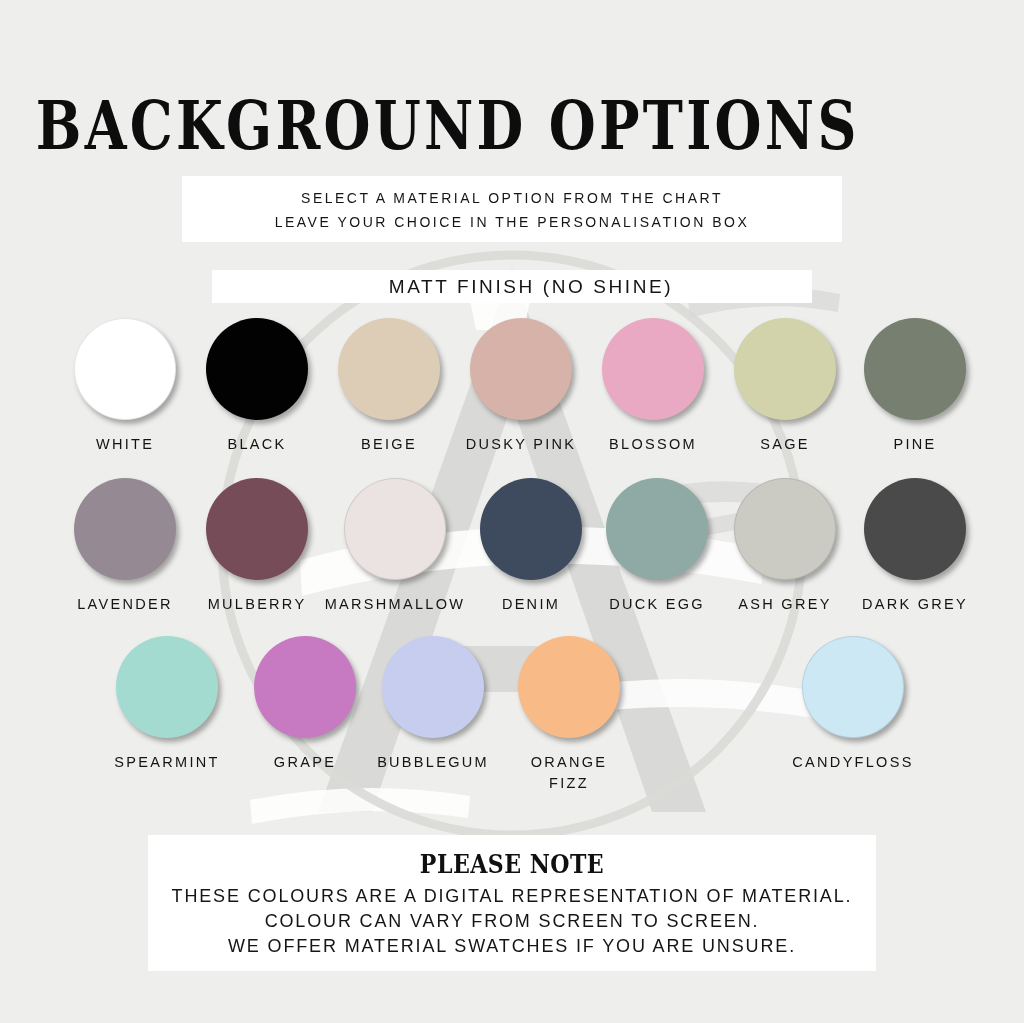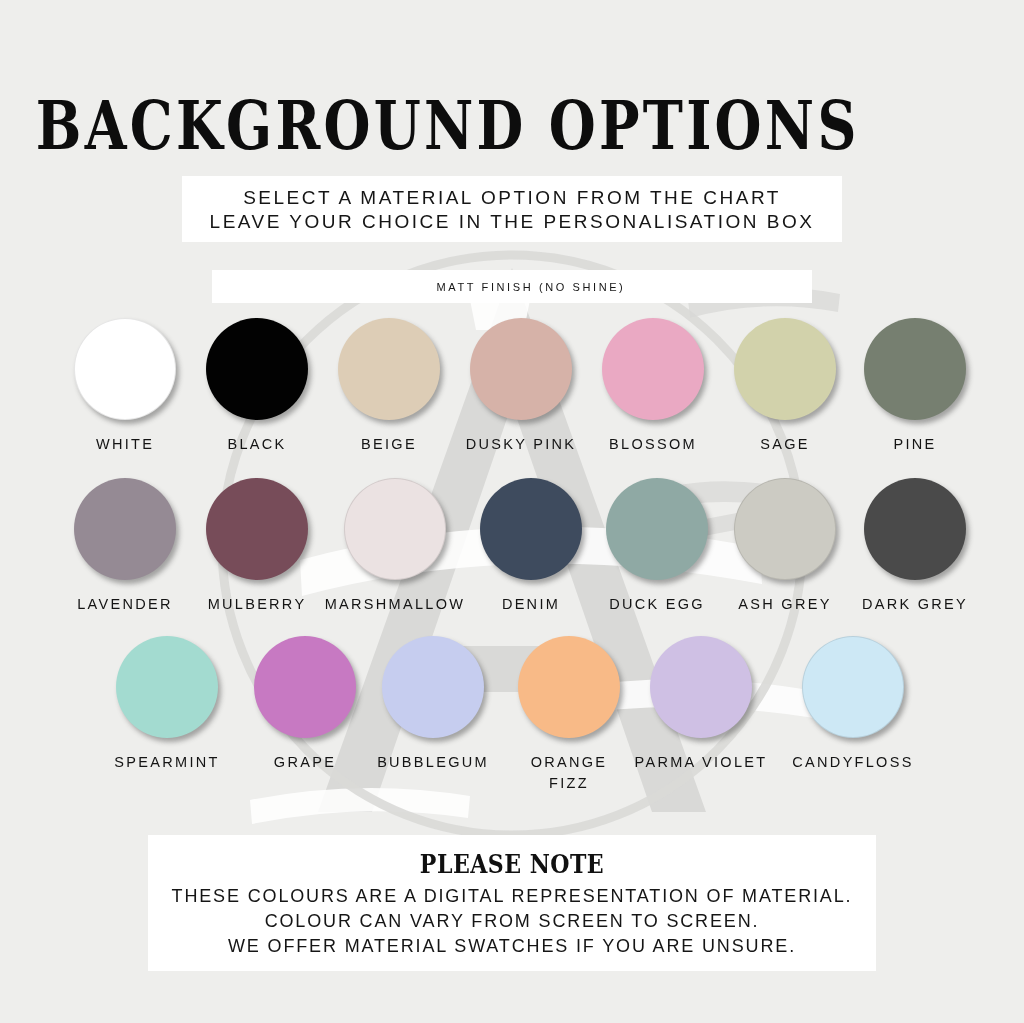--- a/index.html
+++ b/index.html
@@ -59,33 +59,33 @@
     color: #151515;
     font-family: "Liberation Sans", sans-serif;
   }
 
   #instructions-box {
     left: 182px; top: 176px;
     width: 660px; height: 66px;
     padding-top: 10px;
   }
   #instructions-box .line {
-    font-size: 19px;
+    font-size: 14px;
     letter-spacing: 2.5px;
     line-height: 24px;
     white-space: nowrap;
   }
 
   #finish-box {
     left: 212px; top: 270px;
     width: 600px; height: 33px;
     padding-top: 6px;
   }
   #finish-box .line {
-    font-size: 11px;
+    font-size: 19px;
     letter-spacing: 2.6px;
     line-height: 22px;
     white-space: nowrap;
     padding-left: 38px;
   }
 
   
   #swatch-area {
     position: absolute;
     left: 0; top: 318px;
@@ -264,24 +264,20 @@
       </div>
       <div class="swatch-cell" style="left:360px">
         <div class="swatch-dot" style="background-color: rgb(198, 205, 239);"></div>
         <div class="swatch-label">BUBBLEGUM</div>
       </div>
       <div class="swatch-cell" style="left:496px">
         <div class="swatch-dot" style="background-color: rgb(248, 186, 135);"></div>
         <div class="swatch-label">ORANGE
 FIZZ</div>
       </div>
-      <div class="swatch-cell" style="left:628px">
-        <div class="swatch-dot" style="background-color: rgb(207, 192, 228);"></div>
-        <div class="swatch-label">PARMA VIOLET</div>
-      </div>
       <div class="swatch-cell" style="left:780px">
         <div class="swatch-dot ringed" style="background-color: rgb(205, 232, 245);"></div>
         <div class="swatch-label">CANDYFLOSS</div>
       </div>
     </div>
 
   </div>
 
   <div class="banner" id="note-box">
     <div id="note-heading">PLEASE NOTE</div>

